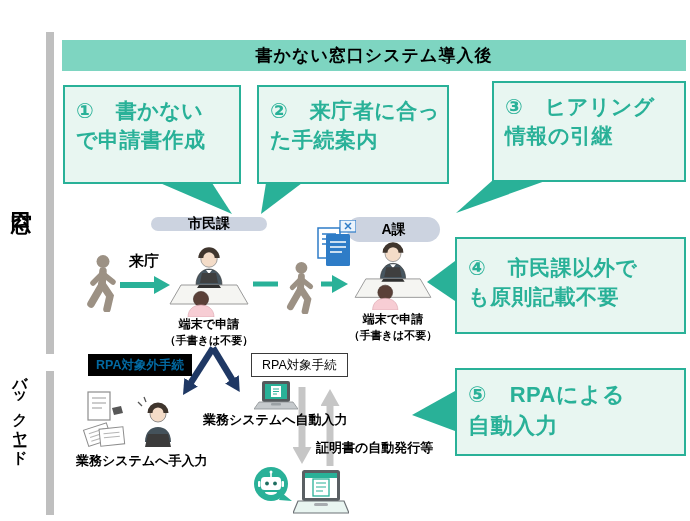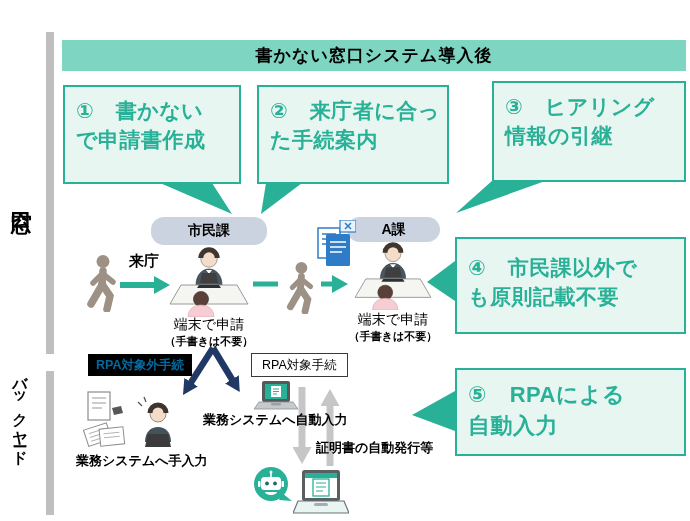--- a/index.html
+++ b/index.html
@@ -28,21 +28,21 @@
   .pill{
     background:var(--pill_bg,#ccd3e0);border-radius:13px;display:flex;align-items:center;
     justify-content:center;font-weight:bold;font-size:14px;
   }
   
   .tag-dark{background:#000;color:#0369a1;font-weight:bold;font-size:12.5px;
     display:flex;align-items:center;justify-content:center;padding:0 8px;}
   .tag-light{background:#fff;color:#000;border:1.5px solid #3a3a3a;font-weight:normal;font-size:12.5px;
     display:flex;align-items:center;justify-content:center;padding:0 10px;}
   .lbl{font-weight:bold;font-size:13px;white-space:nowrap;}
-  .lbl-md{font-weight:normal;font-size:14px;white-space:nowrap;}
+  .lbl-md{font-weight:bold;font-size:12px;white-space:nowrap;}
   .lbl-sm{font-weight:bold;font-size:11px;white-space:nowrap;}
   .center{text-align:center;}
   svg{display:block;}
   #overlay{pointer-events:none;}
 </style>
 </head>
 <body>
 
 <div id="canvas">
 
@@ -89,21 +89,21 @@
   </div>
   <div class="abs callout" style="left:257px;top:85px;width:192px;height:99px;">
     <span>②　来庁者に合っ</span>
     <span>た手続案内</span>
   </div>
   <div class="abs callout" style="left:492px;top:81px;width:194px;height:101px;">
     <span>③　ヒアリング</span>
     <span>情報の引継</span>
   </div>
 
-  <div class="abs pill" style="left:151px;top:217px;width:116px;height:28px;">市民課</div>
+  <div class="abs pill" style="left:151px;top:217px;width:116px;height:14px;">市民課</div>
   <div class="abs pill" style="left:347px;top:217px;width:93px;height:25px;">A課</div>
 
   <svg class="abs" style="left:316px;top:220px;" width="40" height="48" viewBox="0 0 40 48">
     <rect x="2" y="8" width="22" height="30" fill="#fff" stroke="#2e7cc7" stroke-width="1.5"></rect>
     <path d="M6 14 h14 M6 19 h14 M6 24 h10" stroke="#2e7cc7" stroke-width="1.3" fill="none"></path>
     <rect x="10" y="14" width="24" height="32" rx="1.5" fill="#2e7cc7"></rect>
     <path d="M14 22 h16 M14 27 h16 M14 32 h12" stroke="#fff" stroke-width="1.6" fill="none"></path>
     <rect x="24" y="0" width="16" height="12" fill="#eaf3fc" stroke="#2e7cc7" stroke-width="1.2"></rect>
     <path d="M29 3 l6 6 M35 3 l-6 6" stroke="#2e7cc7" stroke-width="1.5"></path>
   </svg>

